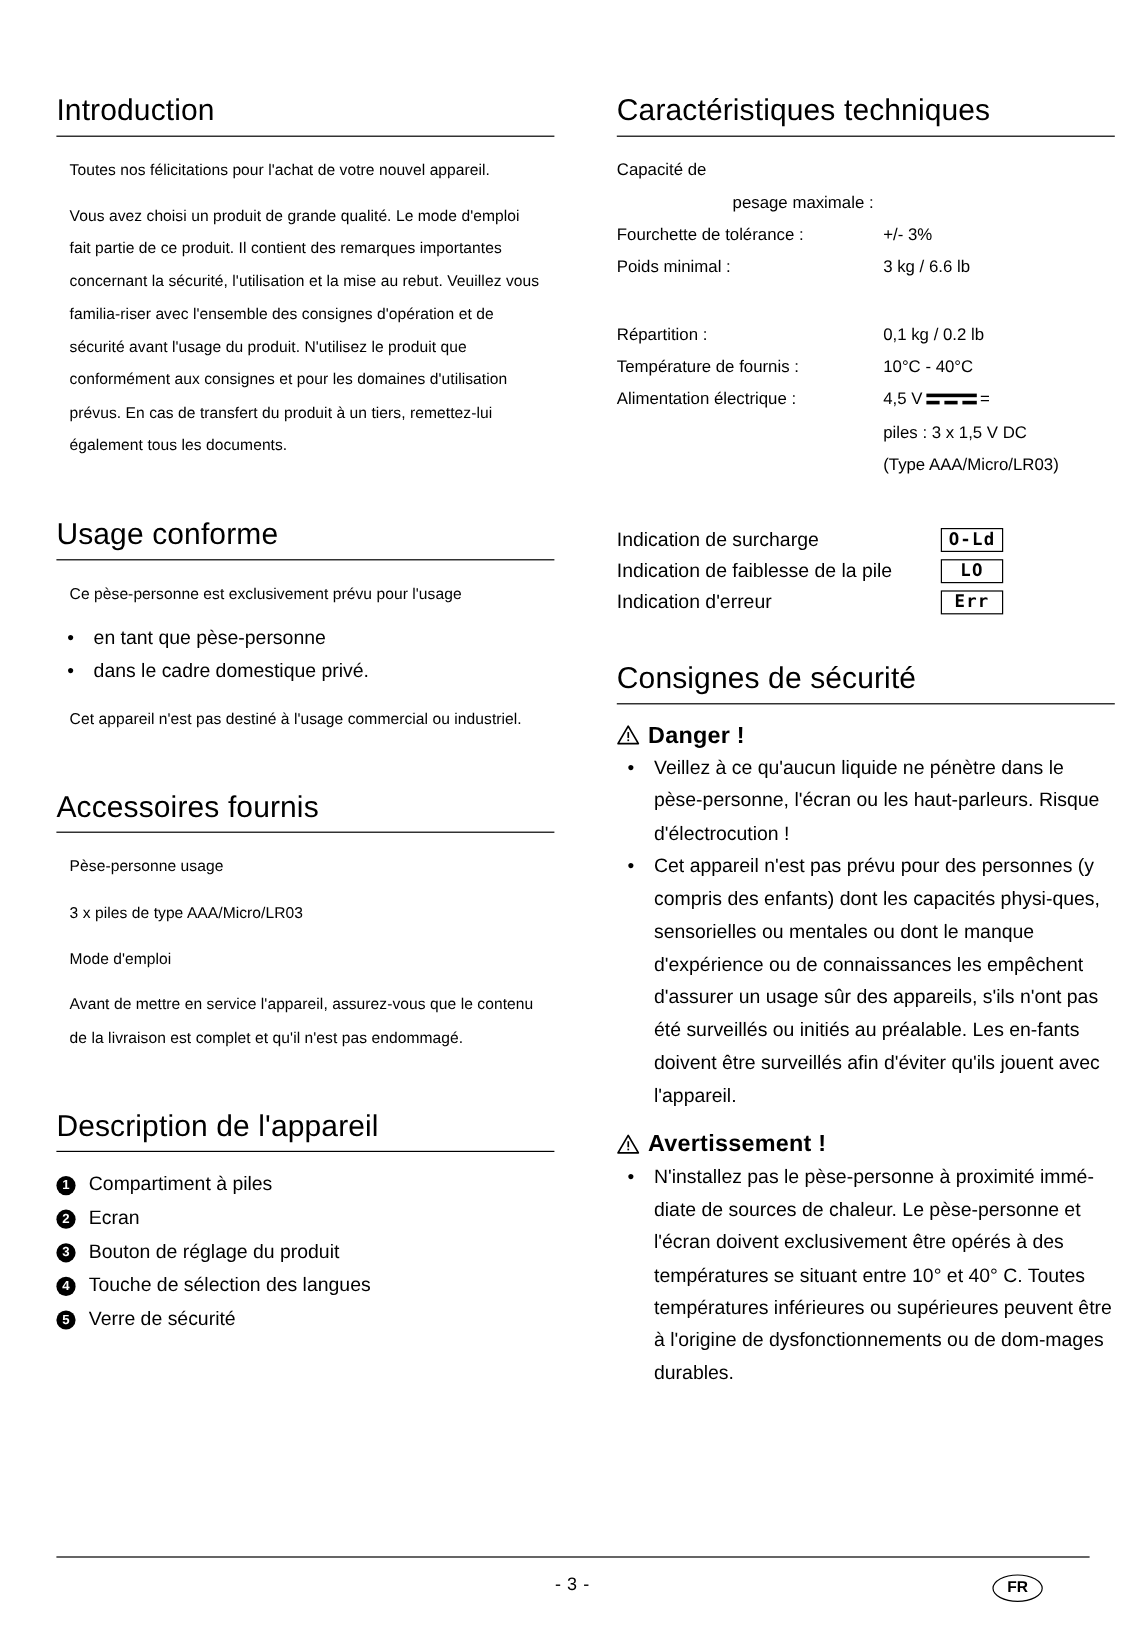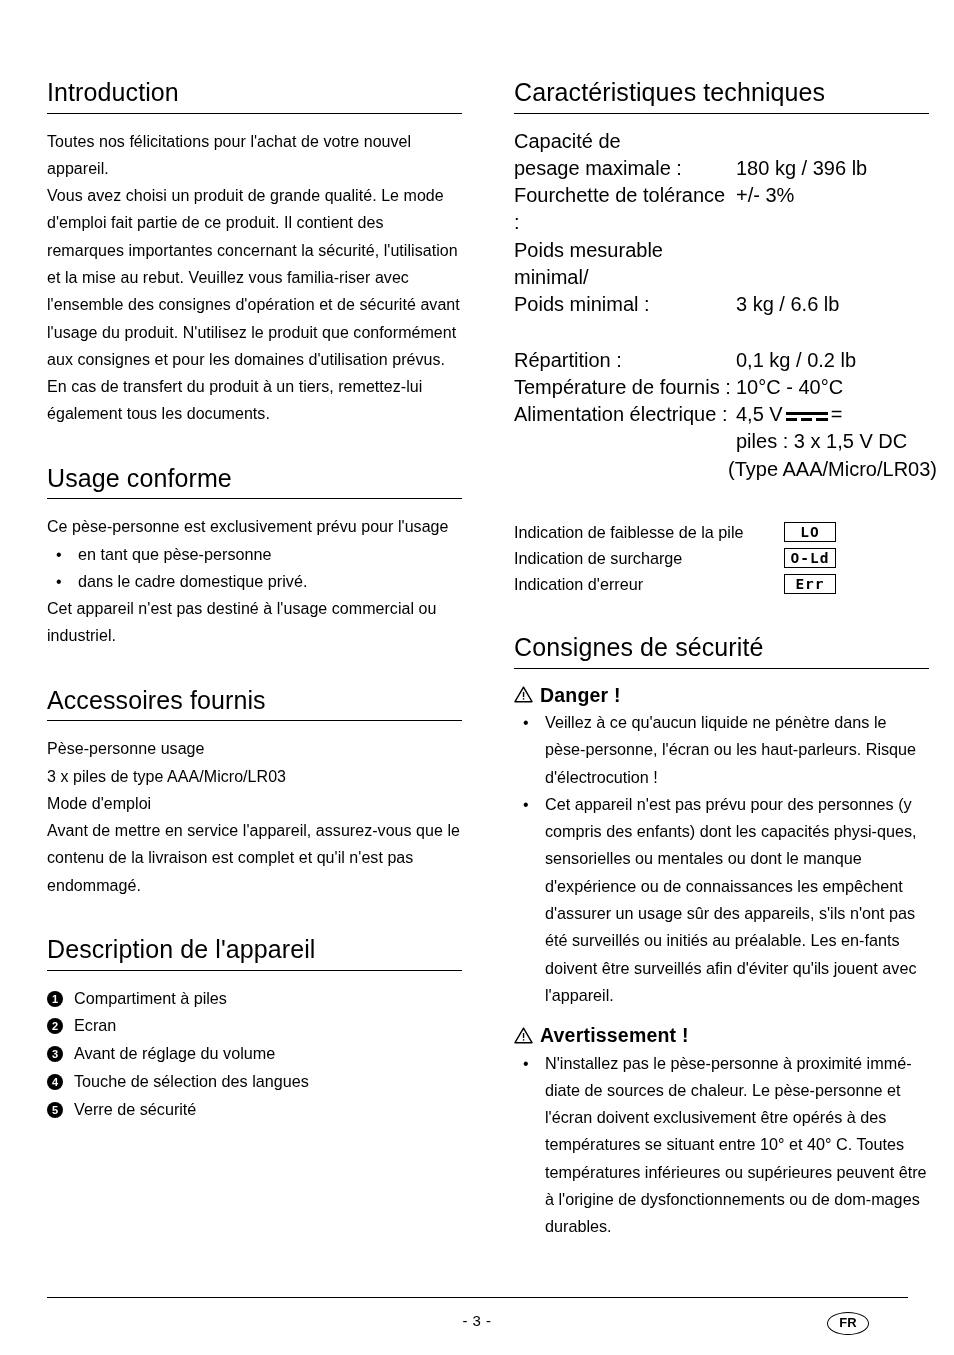--- a/index.html
+++ b/index.html
@@ -39,23 +39,23 @@
     white-space: nowrap;
   }
   .rule {
     border: 0;
     border-top: 1.6px solid #000;
     margin: 0 0 14px 0;
     width: 100%;
     height: 0;
   }
   .body-text {
-    font-size: 16px;
+    font-size: 13px;
     line-height: 27.3px;
-    margin: 0;
+    margin: 11px;
     letter-spacing: 0.05px;
   }
   .gap-lg  { height: 36px; }
   .gap-md  { height: 28px; }
   .gap-sm  { height: 14px; }
 
   
   ul.bullets {
     list-style: none;
     margin: 0;
@@ -99,21 +99,21 @@
     font-size: 11px;
     font-weight: 700;
     line-height: 16px;
     text-align: center;
     font-family: "Liberation Sans", sans-serif;
   }
 
   
   .spec-row {
     display: flex;
-    font-size: 20px;
+    font-size: 14px;
     line-height: 27.3px;
     justify-content: center;
   }
   .spec-label { width: 222px; flex: 0 0 222px; }
   .spec-value { flex: 1 1 auto; white-space: nowrap; }
 
   
   .dc-symbol {
     display: inline-block;
     position: relative;
@@ -253,48 +253,46 @@
     </section>
 
     <div class="gap-lg"></div>
 
     <section>
       <h2 class="section-title">Description de l'appareil</h2>
       <div class="rule"></div>
       <ol class="numlist">
         <li><span class="numcircle">1</span><span>Compartiment à piles</span></li>
         <li><span class="numcircle">2</span><span>Ecran</span></li>
-        <li><span class="numcircle">3</span><span>Avant de réglage du volume</span></li>
+        <li><span class="numcircle">3</span><span>Bouton de réglage du produit</span></li>
         <li><span class="numcircle">4</span><span>Touche de sélection des langues</span></li>
         <li><span class="numcircle">5</span><span>Verre de sécurité</span></li>
       </ol>
     </section>
 
   </div>
 
   <div class="col col-right">
 
     <section>
       <h2 class="section-title">Caractéristiques techniques</h2>
       <div class="rule"></div>
 
       <div class="spec-row">
         <div class="spec-label">Capacité de</div>
         <div class="spec-value"></div>
       </div>
       <div class="spec-row">
         <div class="spec-label">pesage maximale :</div>
-        <div class="spec-value">180 kg / 396 lb</div>
       </div>
       <div class="spec-row">
         <div class="spec-label">Fourchette de tolérance :</div>
         <div class="spec-value">+/- 3%</div>
       </div>
       <div class="spec-row">
-        <div class="spec-label">Poids mesurable minimal/</div>
         <div class="spec-value"></div>
       </div>
       <div class="spec-row">
         <div class="spec-label">Poids minimal :</div>
         <div class="spec-value">3 kg / 6.6 lb</div>
       </div>
 
       <div class="gap-md"></div>
 
       <div class="spec-row">
@@ -317,26 +315,26 @@
         <div class="spec-value">piles : 3 x 1,5 V DC</div>
       </div>
       <div class="spec-row">
         <div class="spec-label"></div>
         <div class="spec-value">(Type AAA/Micro/LR03)</div>
       </div>
 
       <div class="gap-lg"></div>
 
       <div class="ind-row">
+        <div class="ind-label">Indication de surcharge</div>
+        <div class="lcd-box">O-Ld</div>
+      </div>
+      <div class="ind-row">
         <div class="ind-label">Indication de faiblesse de la pile</div>
         <div class="lcd-box">LO</div>
-      </div>
-      <div class="ind-row">
-        <div class="ind-label">Indication de surcharge</div>
-        <div class="lcd-box">O-Ld</div>
       </div>
       <div class="ind-row">
         <div class="ind-label">Indication d'erreur</div>
         <div class="lcd-box">Err</div>
       </div>
     </section>
 
     <div class="gap-lg"></div>
 
     <section>

